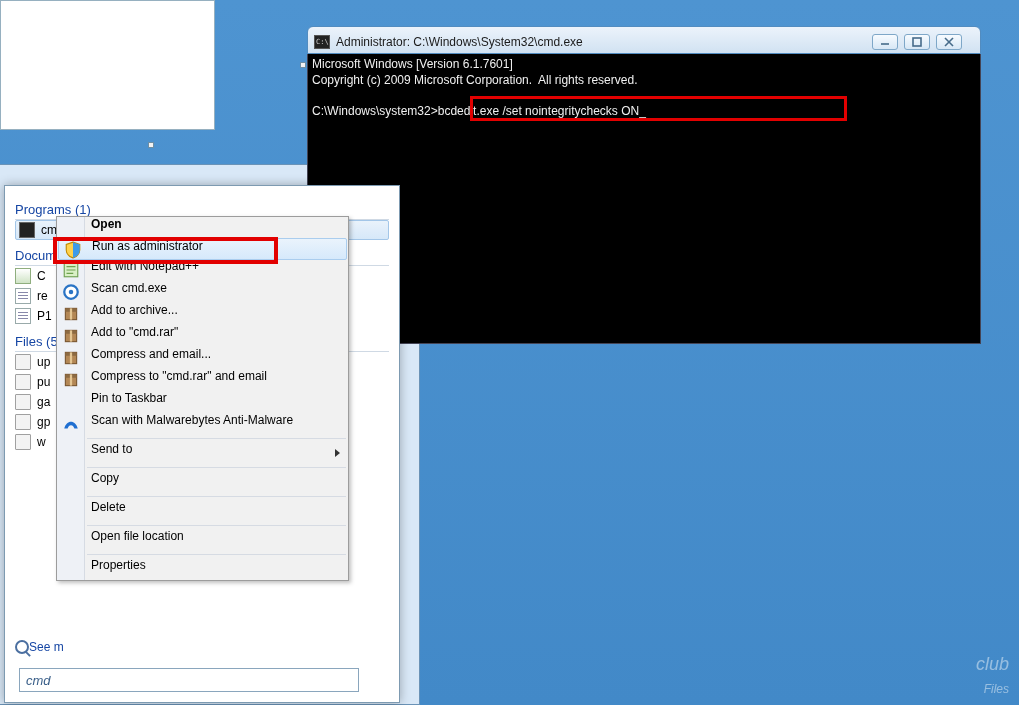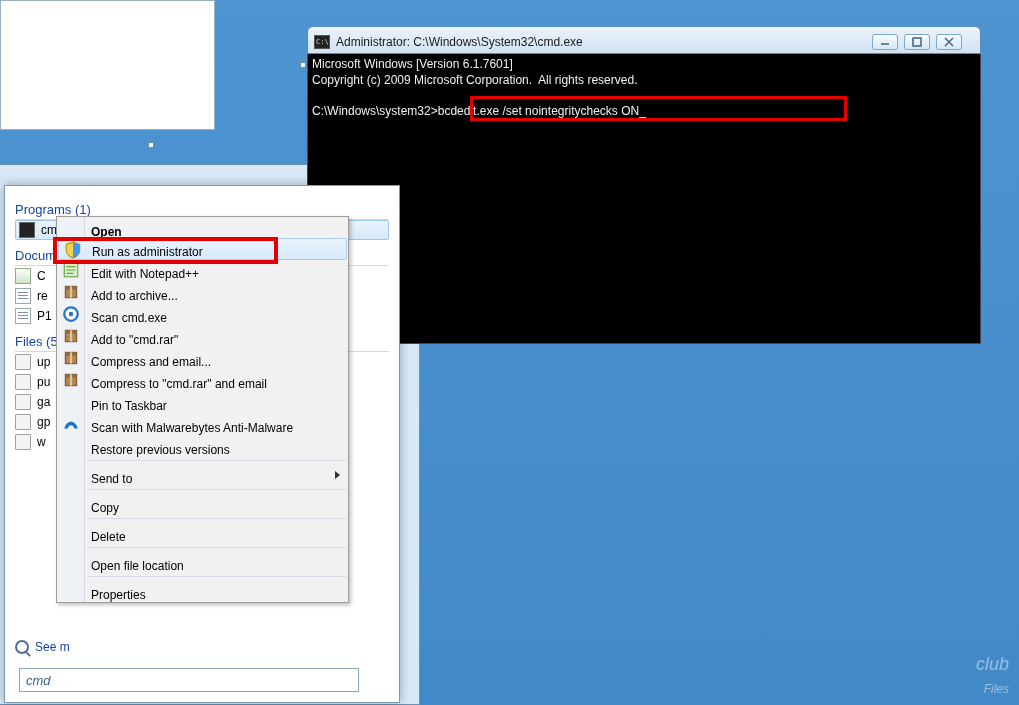--- a/index.html
+++ b/index.html
@@ -35,31 +35,31 @@
 .section-title { color: #1646a4; font-size: 13px; border-bottom: 1px solid #cfd9e4; padding: 2px 0; margin-top: 6px; }
 .result-row { display: flex; align-items: center; gap: 6px; padding: 2px 0; color: #000; }
 .result-row.selected { background: linear-gradient(#e9f2fb,#d6e8f9); border: 1px solid #a3c6e8; border-radius: 2px; padding: 1px 3px; }
 .ico { width: 16px; height: 16px; display: inline-block; flex-shrink: 0; }
 .ico-cmd { background: #222; border: 1px solid #666; }
 .ico-notepad { background: linear-gradient(#fff,#d0e4c6); border: 1px solid #8fae7e; }
 .ico-text { background: #fff; border: 1px solid #9aa; position: relative; }
 .ico-text::after { content: ""; position: absolute; left: 2px; top: 3px; right: 2px; height: 1px; background: #88a; box-shadow: 0 3px #88a, 0 6px #88a; }
 .ico-gear { background: #f3f3f3; border: 1px solid #a0a0a0; border-radius: 1px; }
 
-.see-more { position: absolute; bottom: 48px; left: 10px; display: flex; align-items: center; gap: 6px; color: #1646a4; }
+.see-more { position: absolute; bottom: 48px; left: 10px; display: flex; align-items: center; color: #1646a4; }
 .see-more .mag { width: 14px; height: 14px; border: 2px solid #4b6fa0; border-radius: 50%; position: relative; }
 .see-more .mag::after { content: ""; position: absolute; width: 6px; height: 2px; background: #4b6fa0; bottom: -3px; right: -4px; transform: rotate(45deg); }
 
 .search-box { position: absolute; bottom: 10px; left: 14px; width: 340px; height: 24px; border: 1px solid #8aa6bd; background: #fff; padding: 0 6px; display: flex; align-items: center; }
 .search-box input { border: none; outline: none; width: 100%; font-size: 13px; font-style: italic; color: #3a5f89; background: transparent; }
 
 
 .ctx { position: absolute; left: 56px; top: 216px; width: 293px; background: #f1f1f1; border: 1px solid #9c9c9c; box-shadow: 2px 2px 4px rgba(0,0,0,.25); }
 .ctx-gutter { position: absolute; left: 0; top: 0; bottom: 0; width: 28px; background: #eef1f6; border-right: 1px solid #d6dbe3; }
-.ctx-item { position: relative; display: flex; align-items: flex-end; height: 22px; padding-left: 34px; padding-right: 18px; color: #000; }
+.ctx-item { position: relative; display: flex; align-items: flex-start; height: 22px; padding-left: 34px; padding-right: 18px; color: #000; }
 .ctx-item.bold { font-weight: bold; }
 .ctx-item:hover, .ctx-item.hover { background: linear-gradient(#eaf3fc,#d6e9fb); border: 1px solid #aacdee; border-radius: 2px; margin: -1px 1px; padding-left: 33px; }
 .ctx-sep { height: 1px; background: #d6dbe3; margin: 3px 2px 3px 30px; }
 .ctx-icon { position: absolute; left: 5px; top: 2px; width: 18px; height: 18px; }
 .arrow-r { position: absolute; right: 8px; top: 7px; width: 0; height: 0; border-left: 5px solid #333; border-top: 4px solid transparent; border-bottom: 4px solid transparent; }
 .ctx-highlight { position: absolute; border: 4px solid #e20000; pointer-events: none; }
 
 
 .watermark { position: absolute; right: 10px; bottom: 6px; font-family: cursive; font-size: 28px; color: rgba(255,255,255,.45); font-style: italic; line-height: 20px; text-align: right; }
 .watermark small { font-size: 18px; display: block; }
@@ -174,39 +174,39 @@
       </div>
       <div class="ctx-item">
         <span class="ctx-icon"><svg viewBox="0 0 16 16">
             <rect x="2" y="2" width="12" height="12" fill="#d9f0c6" stroke="#6ea050"></rect>
             <path d="M4 5h8M4 8h8M4 11h6" stroke="#6ea050"></path>
           </svg></span>
         <span>Edit with Notepad++</span>
       </div>
       <div class="ctx-item">
         <span class="ctx-icon"><svg viewBox="0 0 16 16">
-            <rect x="3" y="3" width="10" height="10" fill="#b38755" stroke="#7a5832"></rect>
-            <rect x="3" y="3" width="10" height="3" fill="#8c6a42"></rect>
-            <rect x="7" y="3" width="2" height="10" fill="#e4c693"></rect>
-          </svg></span>
-        <span>Add to archive...</span>
-      </div>
-      <div class="ctx-item">
-        <span class="ctx-icon"><svg viewBox="0 0 16 16">
             <circle cx="8" cy="8" r="6" fill="#fff" stroke="#2a74c5" stroke-width="2"></circle>
             <circle cx="8" cy="8" r="2" fill="#2a74c5"></circle>
           </svg></span>
         <span>Scan cmd.exe</span>
       </div>
       <div class="ctx-item">
         <span class="ctx-icon"><svg viewBox="0 0 16 16">
             <rect x="3" y="3" width="10" height="10" fill="#b38755" stroke="#7a5832"></rect>
             <rect x="3" y="3" width="10" height="3" fill="#8c6a42"></rect>
             <rect x="7" y="3" width="2" height="10" fill="#e4c693"></rect>
           </svg></span>
+        <span>Add to archive...</span>
+      </div>
+      <div class="ctx-item">
+        <span class="ctx-icon"><svg viewBox="0 0 16 16">
+            <rect x="3" y="3" width="10" height="10" fill="#b38755" stroke="#7a5832"></rect>
+            <rect x="3" y="3" width="10" height="3" fill="#8c6a42"></rect>
+            <rect x="7" y="3" width="2" height="10" fill="#e4c693"></rect>
+          </svg></span>
         <span>Add to "cmd.rar"</span>
       </div>
       <div class="ctx-item">
         <span class="ctx-icon"><svg viewBox="0 0 16 16">
             <rect x="3" y="3" width="10" height="10" fill="#b38755" stroke="#7a5832"></rect>
             <rect x="3" y="3" width="10" height="3" fill="#8c6a42"></rect>
             <rect x="7" y="3" width="2" height="10" fill="#e4c693"></rect>
           </svg></span>
         <span>Compress and email...</span>
       </div>
@@ -219,23 +219,20 @@
         <span>Compress to "cmd.rar" and email</span>
       </div>
       <div class="ctx-item">
         <span>Pin to Taskbar</span>
       </div>
       <div class="ctx-item">
         <span class="ctx-icon"><svg viewBox="0 0 16 16">
             <path d="M2 12 C4 4 12 4 14 12 L11 12 C10 8 6 8 5 12 Z" fill="#1f6fd1"></path>
           </svg></span>
         <span>Scan with Malwarebytes Anti-Malware</span>
-      </div>
-      <div class="ctx-item">
-        <span>Restore previous versions</span>
       </div>
       <div class="ctx-sep"></div>
       <div class="ctx-item">
         <span>Send to</span>
         <span class="arrow-r"></span>
       </div>
       <div class="ctx-sep"></div>
       <div class="ctx-item">
         <span>Copy</span>
       </div>

